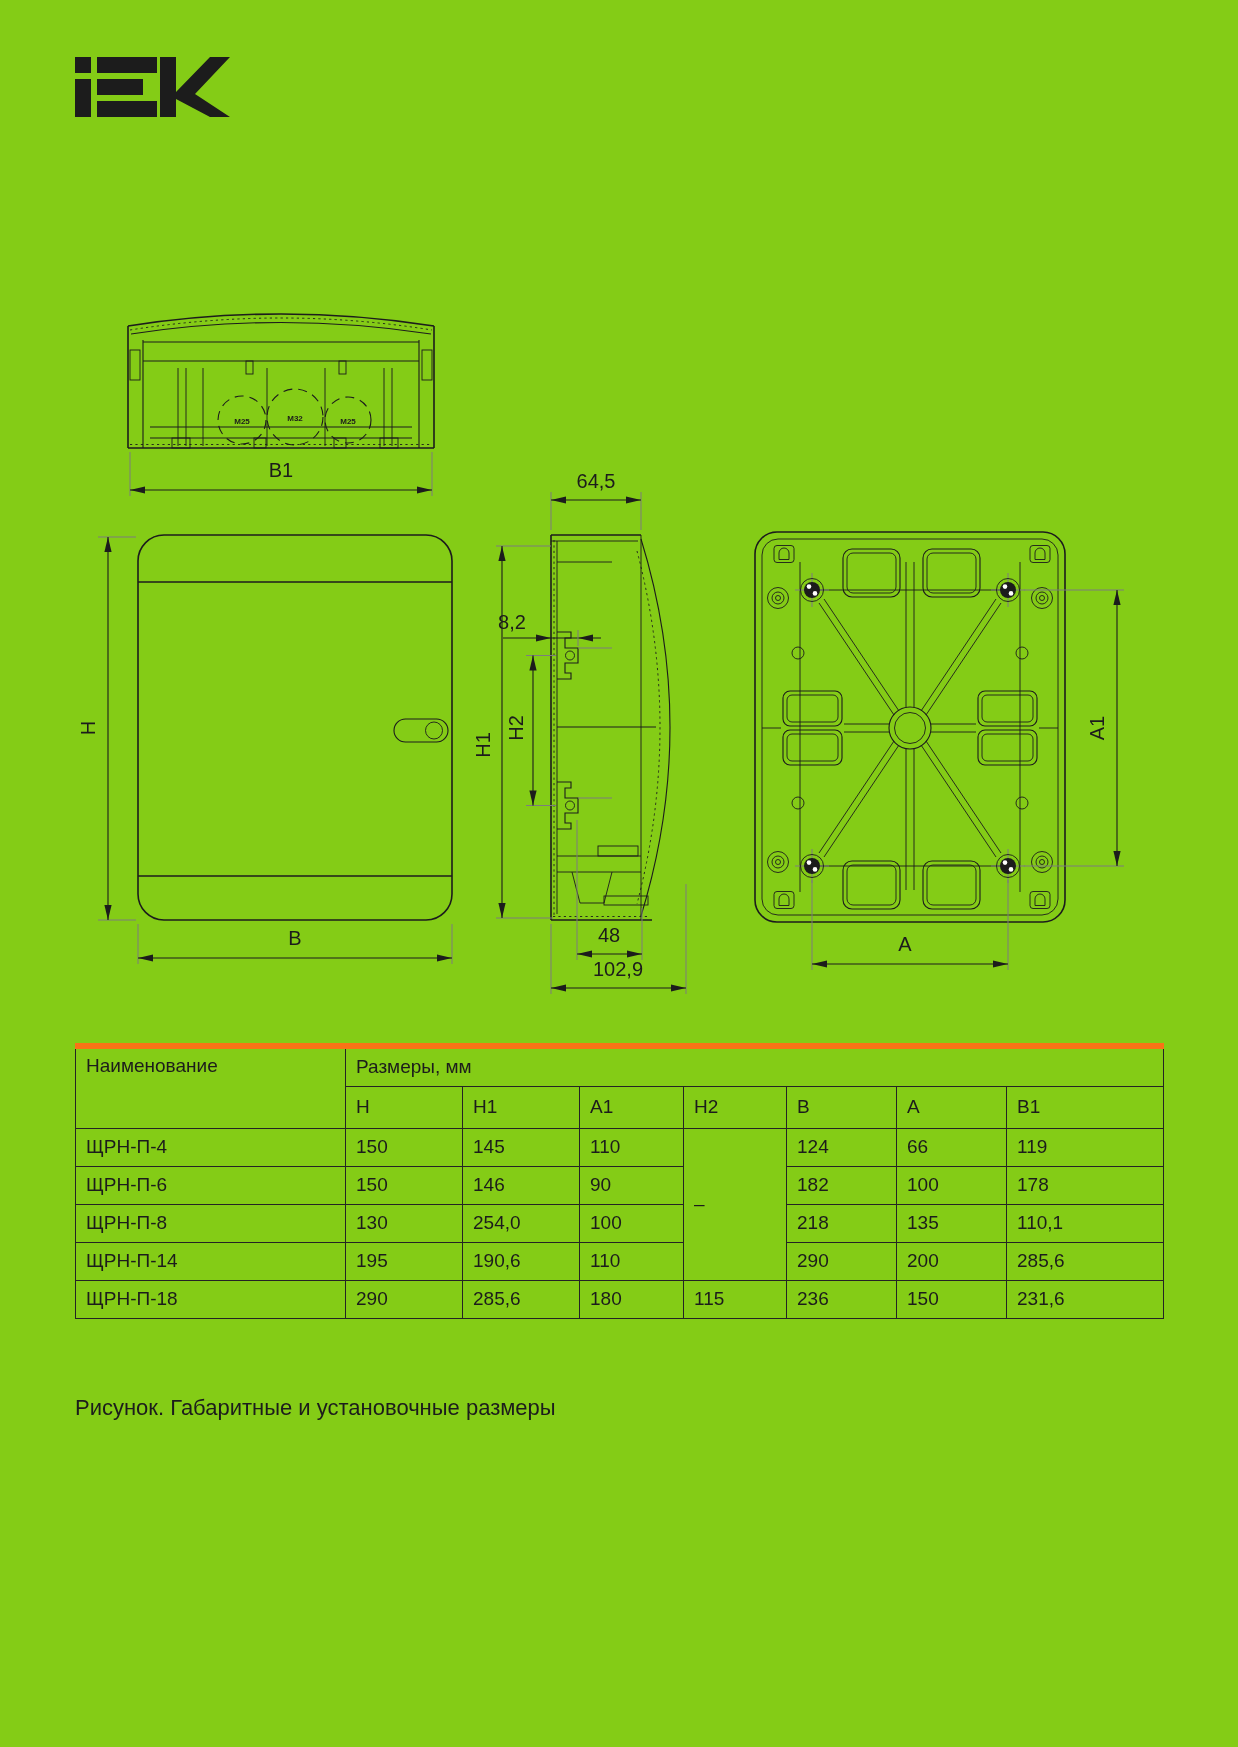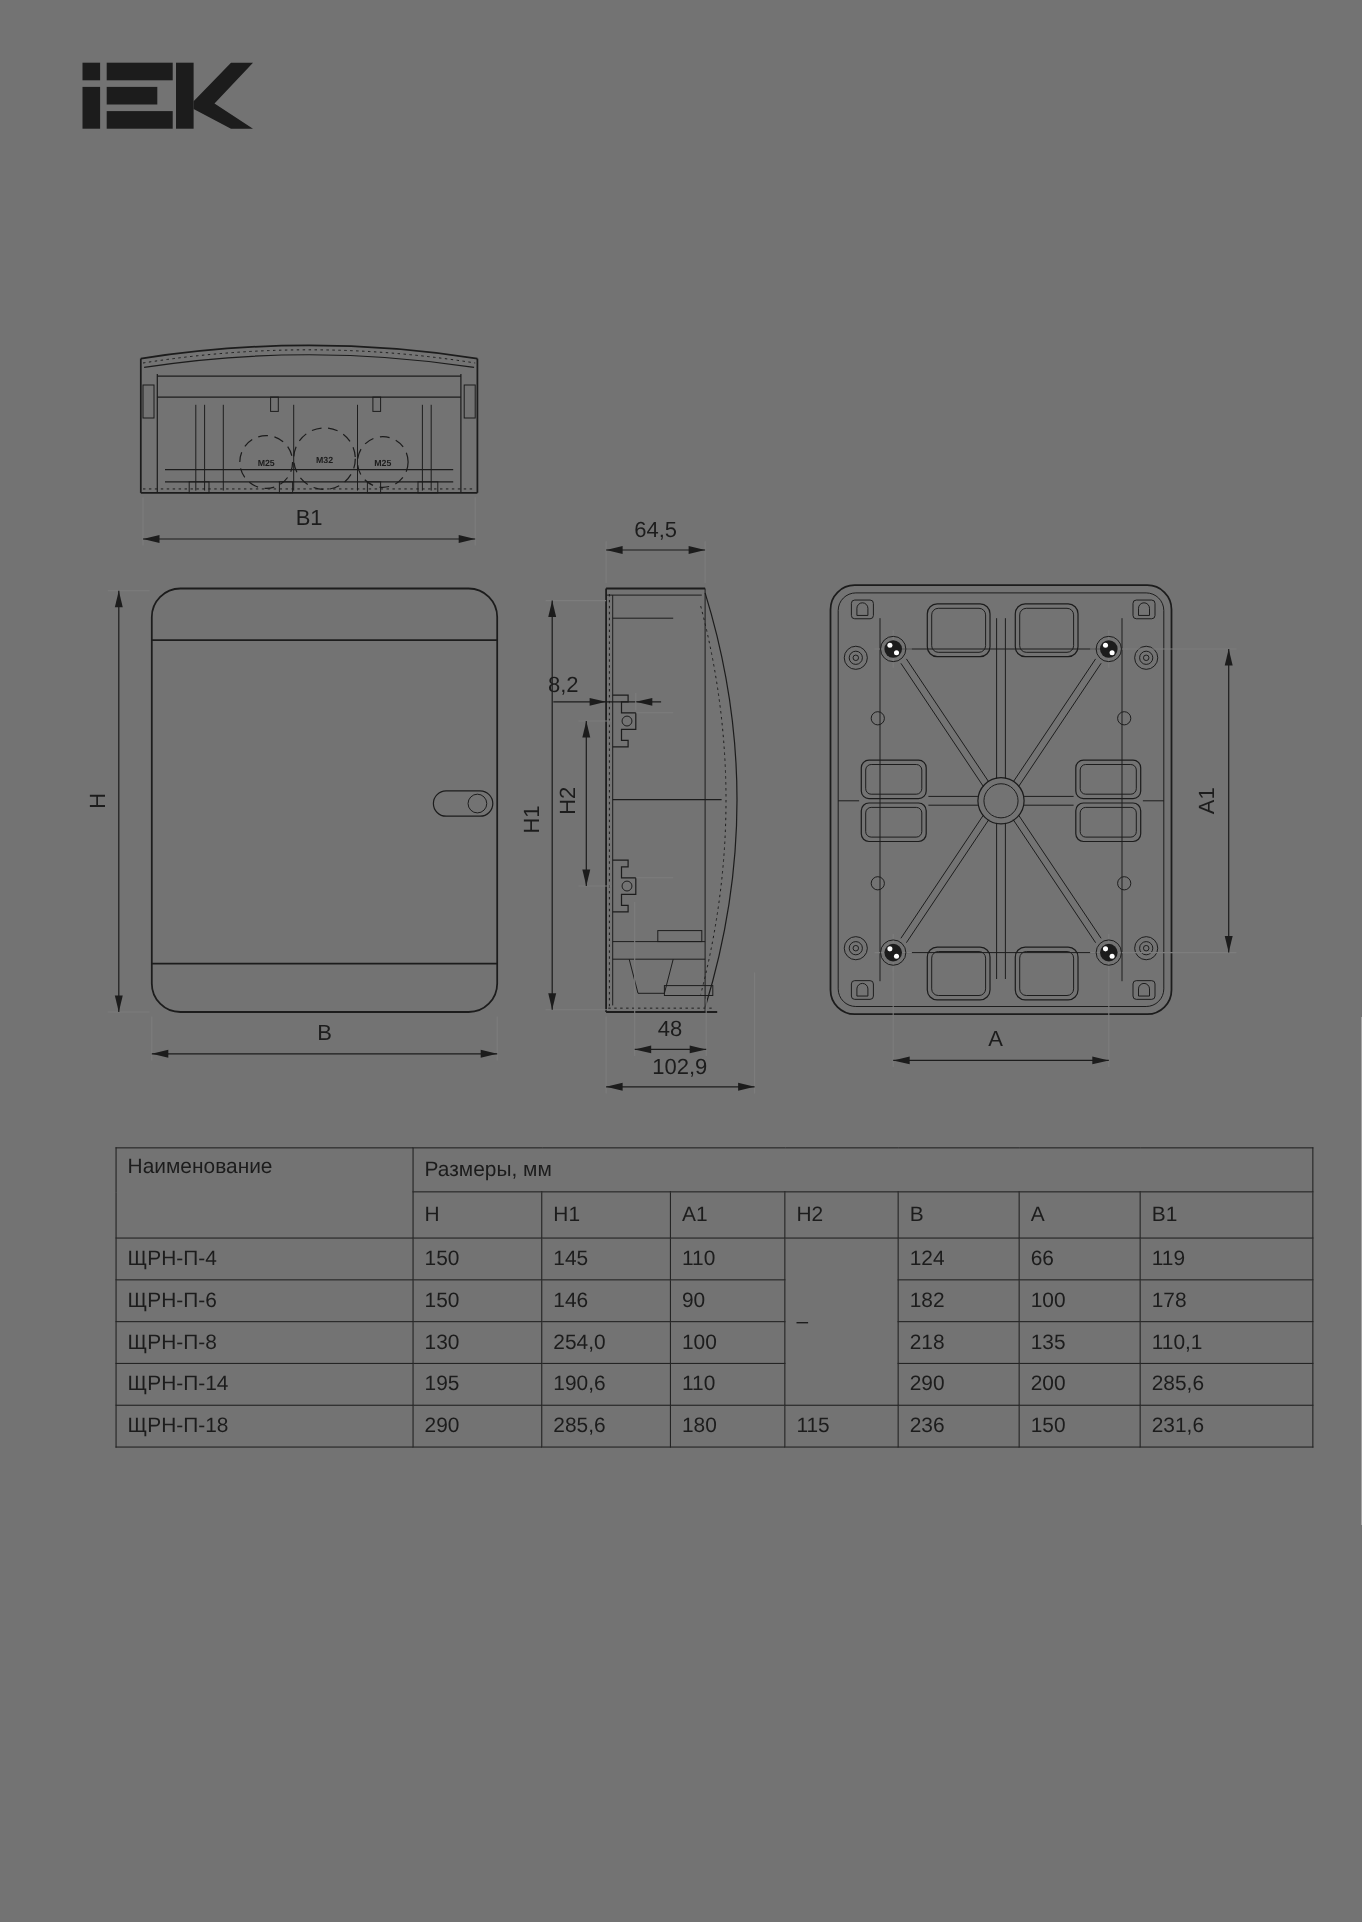--- a/index.html
+++ b/index.html
@@ -1,35 +1,35 @@
 <!DOCTYPE html>
 <html><head>
 <meta charset="utf-8">
 <style>
   html,body{margin:0;padding:0;background:#fff;}
-  .page{position:relative;width:1238px;height:1747px;background:#737373;overflow:hidden;
+  .page{position:relative;width:1238px;height:1747px;background:#84cc16;overflow:hidden;
         font-family:"Liberation Sans",sans-serif;color:#1c1c1c;}
   svg.art{position:absolute;left:0;top:0;}
   
   .o{fill:none;stroke:#1c1c1c;stroke-width:1.6;}
   .m{fill:none;stroke:#1c1c1c;stroke-width:1.1;}
   .t{fill:none;stroke:#1c1c1c;stroke-width:0.9;}
   .g{fill:none;stroke:#7d7d7d;stroke-width:1;}
   .dim{fill:none;stroke:#1c1c1c;stroke-width:1.1;}
   .dash{stroke-dasharray:9 6;}
   .hatch{stroke-dasharray:2.2 3.2;}
   .fillk{fill:#1c1c1c;stroke:none;}
   text.lbl{font-family:"Liberation Sans",sans-serif;font-size:20px;fill:#1c1c1c;}
   text.sm{font-family:"Liberation Sans",sans-serif;font-size:8px;font-weight:bold;fill:#1c1c1c;}
   
   table.dims{position:absolute;left:75px;top:1043px;width:1088px;border-collapse:collapse;
              font-size:19px;color:#1c1c1c;table-layout:fixed;}
   table.dims th,table.dims td{border:1.5px solid #242424;font-weight:normal;text-align:left;
              padding:6px 10px;vertical-align:middle;overflow:hidden;white-space:nowrap;}
-  table.dims{border-top:1px solid #f97316;margin-left:30px;}
+  table.dims{border-top:6px solid #f97316;}
   tr.hr1{height:40px;} tr.hr2{height:42px;} tr.dr{height:38px;}
   td.merge{vertical-align:top;padding-top:11px;}
   .caption{position:absolute;left:75px;top:1395px;font-size:22px;color:#1c1c1c;}
 </style>
 </head>
 <body>
 
 <div class="page">
 
 <svg class="art" width="1238" height="1035" viewBox="0 0 1238 1035">
@@ -344,14 +344,15 @@
       <td>285,6</td>
       <td>180</td>
       <td>115</td>
       <td>236</td>
       <td>150</td>
       <td>231,6</td>
     </tr>
   </tbody>
 </table>
 
+<div class="caption">Рисунок. Габаритные и установочные размеры</div>
 
 </div>
 
 </body></html>

